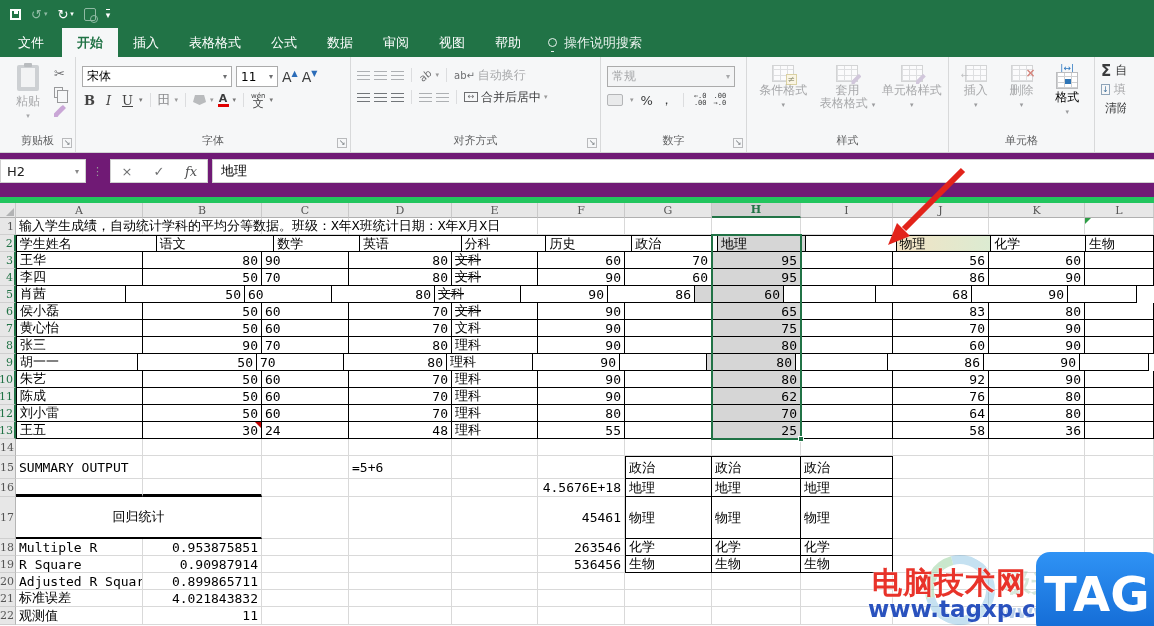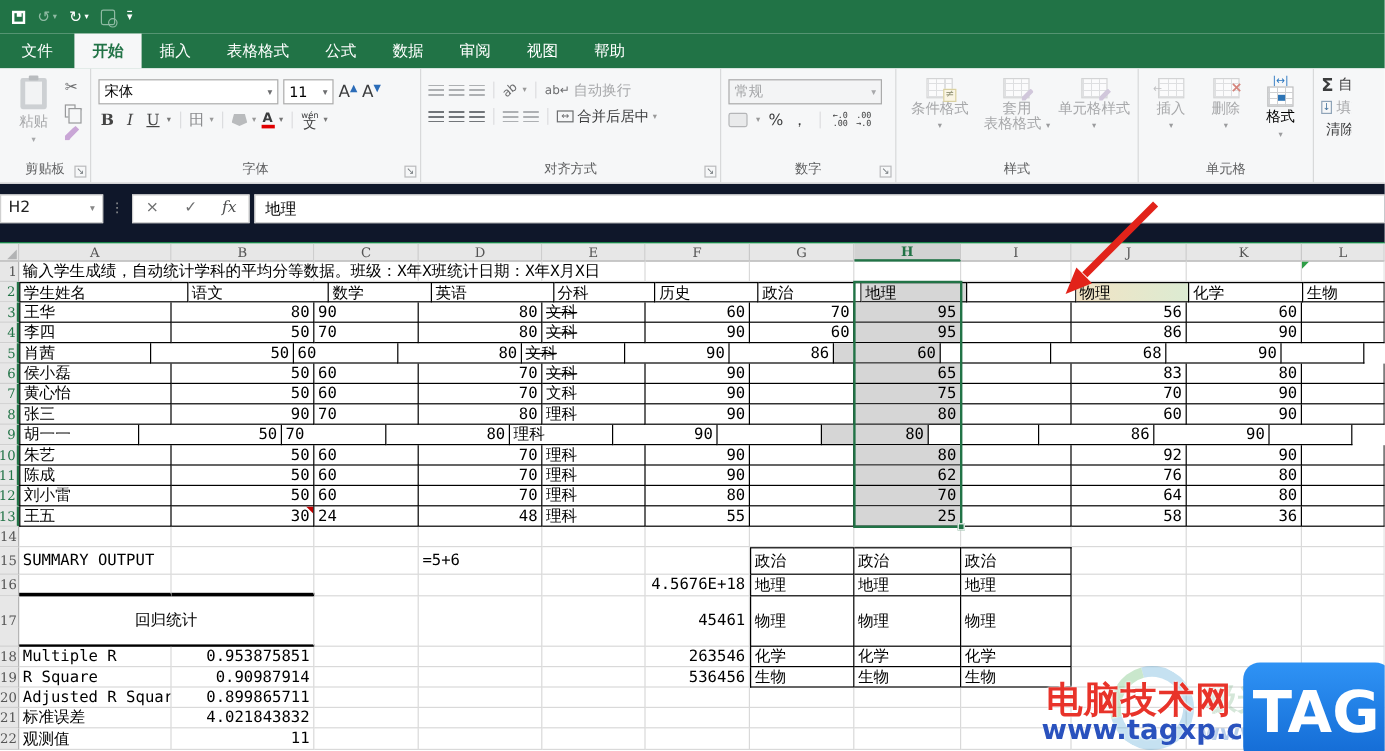--- a/index.html
+++ b/index.html
@@ -100,21 +100,21 @@
   .cellbtn { width:46px; }
 
   
   .editing { width:31px; overflow:hidden; border-right:none; }
   .ed-row { display:flex; align-items:center; gap:4px; height:19px; font-size:12px; color:#3b3c3d; white-space:nowrap; }
   .sigma { font-size:15px; font-weight:bold; color:#3b3c3d; }
   .ic-fill-dn { width:11px; height:11px; border:1px solid #8fa4b8; font-size:8px; color:#41719c; text-align:center; line-height:10px; }
   .ic-eraser { width:11px; height:8px; background:#ef7fae; transform:skewX(-20deg); border-radius:1px; }
 
   
-  .formulabar { height:50px; background:#0f172a; display:flex; align-items:center; padding:0 0 8px 0; border-bottom:1px solid #22c55e; }
+  .formulabar { height:50px; background:#701a75; display:flex; align-items:center; padding:0 0 8px 0; border-bottom:6px solid #22c55e; }
   .namebox { width:86px; height:24px; background:#fff; border:1px solid #d0d0d0; display:flex; align-items:center; font-size:13px; padding:0 6px; color:#222; justify-content:space-between; }
   .namebox .car { font-size:8px; color:#888; }
   .fb-dots { color:#9a9b9c; font-size:11px; padding:0 6px; letter-spacing:1px; }
   .fb-btns { height:24px; background:#fff; border:1px solid #d0d0d0; display:flex; align-items:center; }
   .fb-btn { width:32px; text-align:center; font-size:13px; color:#6f7071; }
   .fb-fx { font-family:"DejaVu Serif",serif; font-style:italic; font-size:13px; color:#4f5051; }
   .fb-field { flex:1; height:24px; background:#fff; border:1px solid #d0d0d0; border-right:none; margin-left:4px; display:flex; align-items:center; font-size:13px; padding:0 8px; font-family:"DejaVu Sans Mono",monospace; }
 
   
   .sheet { position:relative; width:1154px; height:423px; background:#fff; overflow:hidden; }
@@ -185,20 +185,24 @@
         <div class="tab file">文件</div>
         <div class="tab active">开始</div>
         <div class="tab">插入</div>
         <div class="tab">表格格式</div>
         <div class="tab">公式</div>
         <div class="tab">数据</div>
         <div class="tab">审阅</div>
         <div class="tab">视图</div>
         <div class="tab">帮助</div>
       </div>
+    <div class="searchbox">
+      <span class="ic-bulb"></span>
+      <span>操作说明搜索</span>
+    </div>
   </div>
 
   <div class="ribbon">
 
     <div class="rgroup" style="width:76px;">
       <div class="rg-body">
         <div class="paste-big grayed">
           <span class="ic-clipboard"></span>
           <span class="paste-label grayed">粘贴</span>
           <span style="font-size:7px;" class="grayed">▾</span>
@@ -538,21 +542,21 @@
           <div class="cell tb ra" style="width: 87px;">90</div>
           <div class="cell tb" style="width: 87px;"></div>
           <div class="cell tb ra sel" style="width: 89px;">80</div>
           <div class="cell tb" style="width: 92px;"></div>
           <div class="cell tb ra" style="width: 96px;">60</div>
           <div class="cell tb ra" style="width: 96px;">90</div>
           <div class="cell tb" style="width: 69px;"></div>
         </div>
         <div class="row" style="height: 17px;">
           <div class="rh hl">9</div>
-          <div class="cell tb bl" style="width: 100px;">胡一一</div>
+          <div class="cell tb bl" style="width: 122px;">胡一一</div>
           <div class="cell tb ra" style="width: 119px;">50</div>
           <div class="cell tb" style="width: 87px;">70</div>
           <div class="cell tb ra" style="width: 103px;">80</div>
           <div class="cell tb" style="width: 86px;">理科</div>
           <div class="cell tb ra" style="width: 87px;">90</div>
           <div class="cell tb" style="width: 87px;"></div>
           <div class="cell tb ra sel" style="width: 89px;">80</div>
           <div class="cell tb" style="width: 92px;"></div>
           <div class="cell tb ra" style="width: 96px;">86</div>
           <div class="cell tb ra" style="width: 96px;">90</div>

